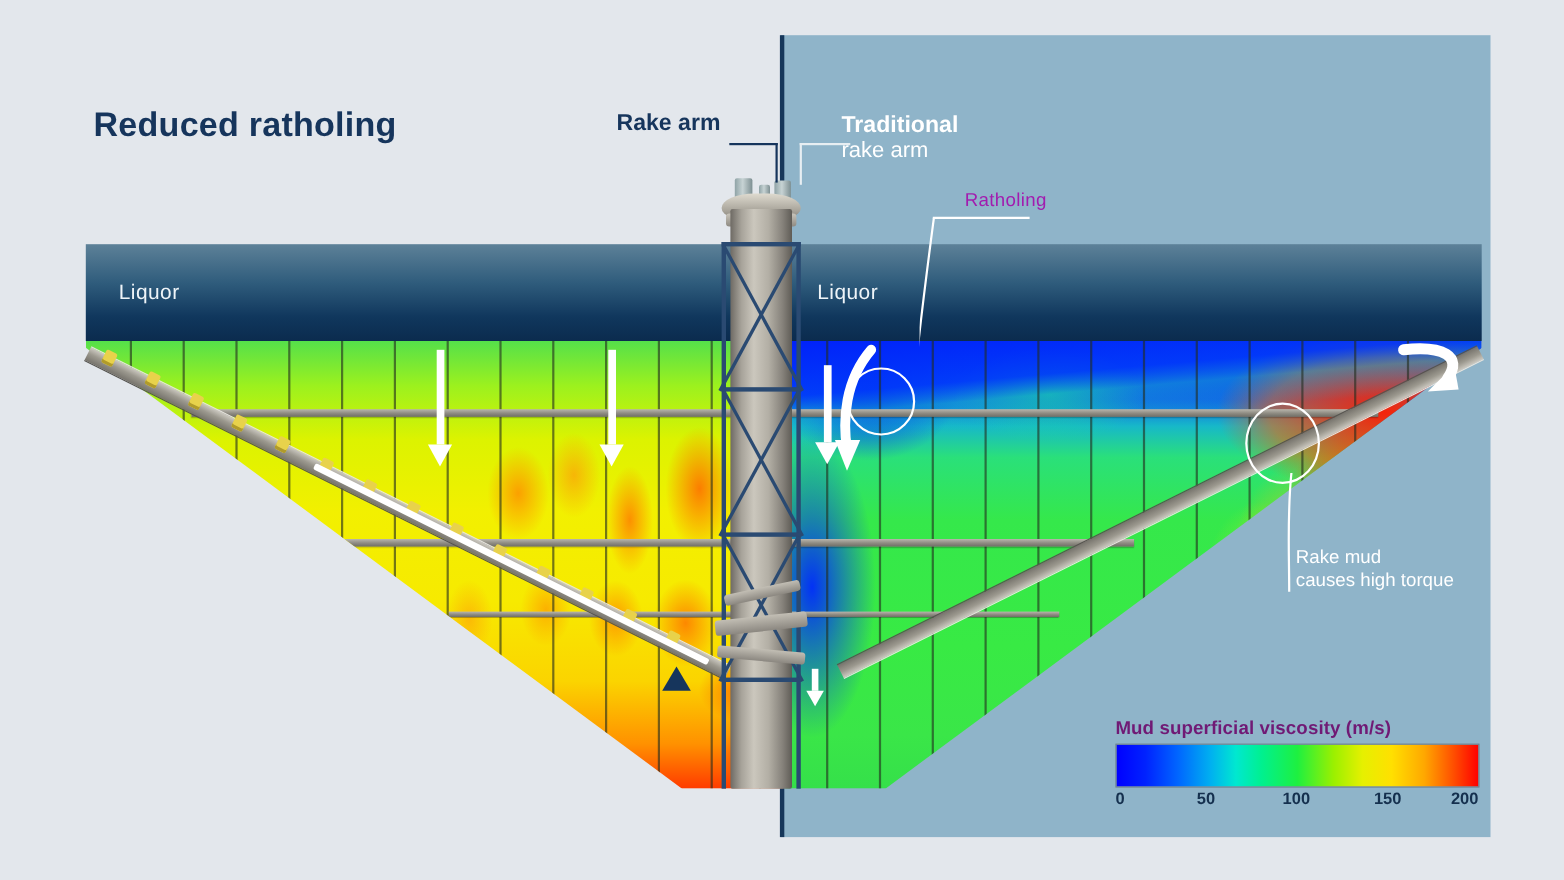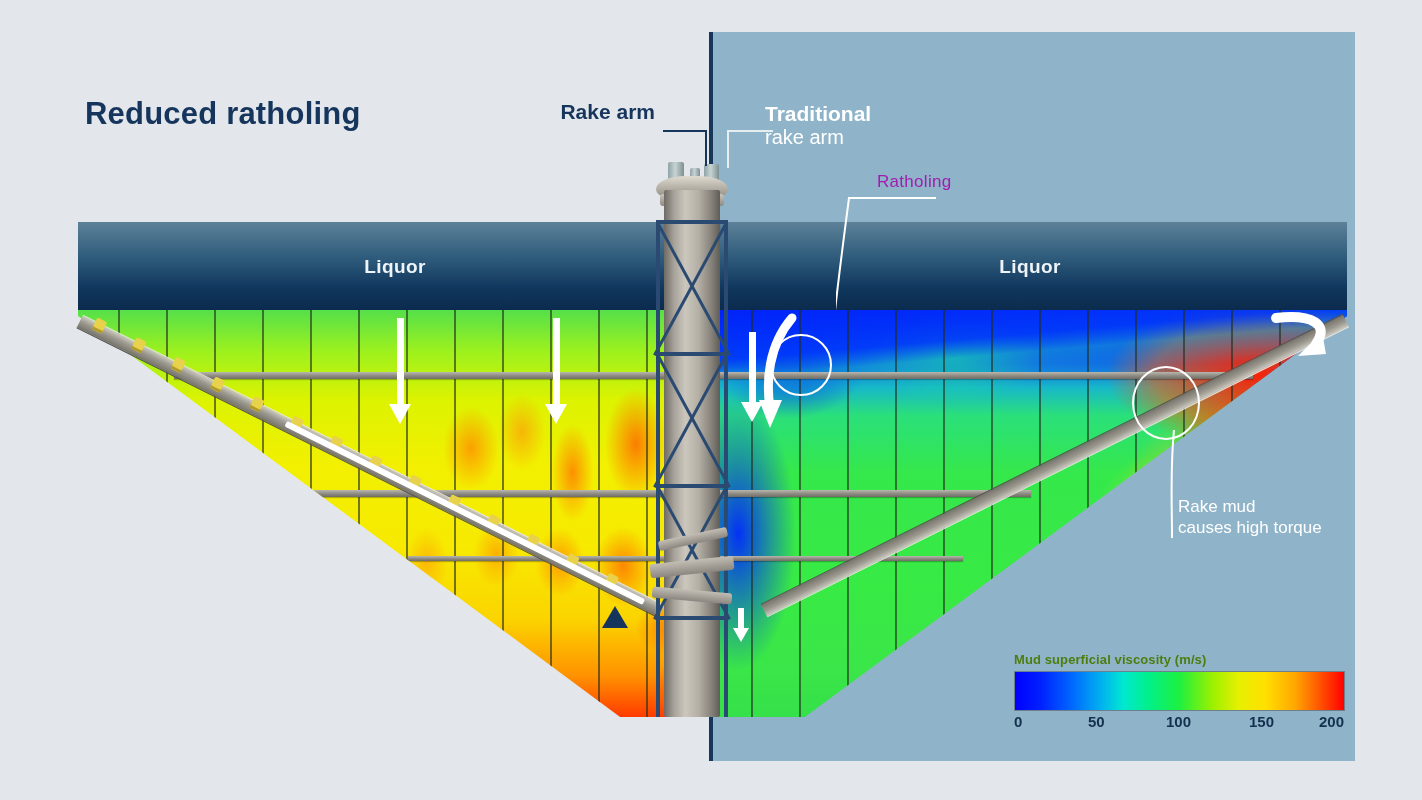--- a/index.html
+++ b/index.html
@@ -59,22 +59,22 @@
   }
   
   .liquor{
     position:absolute;top:0;height:88px;
     background:linear-gradient(180deg,#5d8198 0%,#33607f 35%,#123köpa 60%,#0c2c4f 100%);
   }
   .liquor{background:linear-gradient(180deg,#5d8198 0%,#2f5c7c 40%,#10375d 75%,#0b2b4e 100%);}
   #liquor-left{left:0;width:634px;}
   #liquor-right{left:635px;width:634px;}
   .liquor-text{
-    position:absolute;top:34px;width:100%;text-align:center;
-    color:#eef4f8;font-size:19px;font-weight:bold;letter-spacing:.4px;
+    position:absolute;top:34px;width:100%;
+    color:#eef4f8;font-size:19px;font-weight:normal;letter-spacing:.4px;padding-left:30px;
   }
 
   
   .cfd{
     position:absolute;top:88px;height:407px;overflow:hidden;
   }
   #cfd-left{left:0;width:634px;clip-path:polygon(0 0,100% 0,100% 100%,100% 100%,85.5% 100%, 0 1.5%);}
   #cfd-right{left:635px;width:634px;clip-path:polygon(0 0,100% 0,100% 1.5%,14.5% 100%,0 100%);}
 
   .cfd-inner{position:absolute;inset:0;}
@@ -146,21 +146,21 @@
   
   .arrow-down{position:absolute;}
   .arrow-down .shaft{position:absolute;left:50%;top:0;width:7px;margin-left:-3.5px;background:#fff;}
   .arrow-down .head{position:absolute;left:50%;bottom:0;width:0;height:0;margin-left:-11px;
     border-left:11px solid transparent;border-right:11px solid transparent;border-top:20px solid #fff;}
 
   .circle-hl{position:absolute;border:2.5px solid #ffffff;border-radius:50%;}
 
   
   #legend{position:absolute;left:1014px;top:652px;width:331px;}
-  #legend-title{font-size:13px;font-weight:bold;color:#4d7c0f;letter-spacing:.1px;}
+  #legend-title{font-size:17px;font-weight:bold;color:#701a75;letter-spacing:.1px;}
   #legend-bar{margin-top:4px;height:38px;border:1px solid #6d7f8c;
     background:linear-gradient(90deg,
       #0000ff 0%, #0022ff 8%, #0066ff 17%, #00b0f0 26%,
       #00e8d0 33%, #00f090 40%, #1ef040 50%,
       #9bf000 60%, #e6f000 68%, #ffe000 76%,
       #ffa800 85%, #ff5000 93%, #ff0000 100%);}
   #legend-ticks{position:relative;height:20px;margin-top:2px;}
   #legend-ticks span{position:absolute;top:0;font-size:15px;font-weight:bold;color:#15304e;}
 
   

